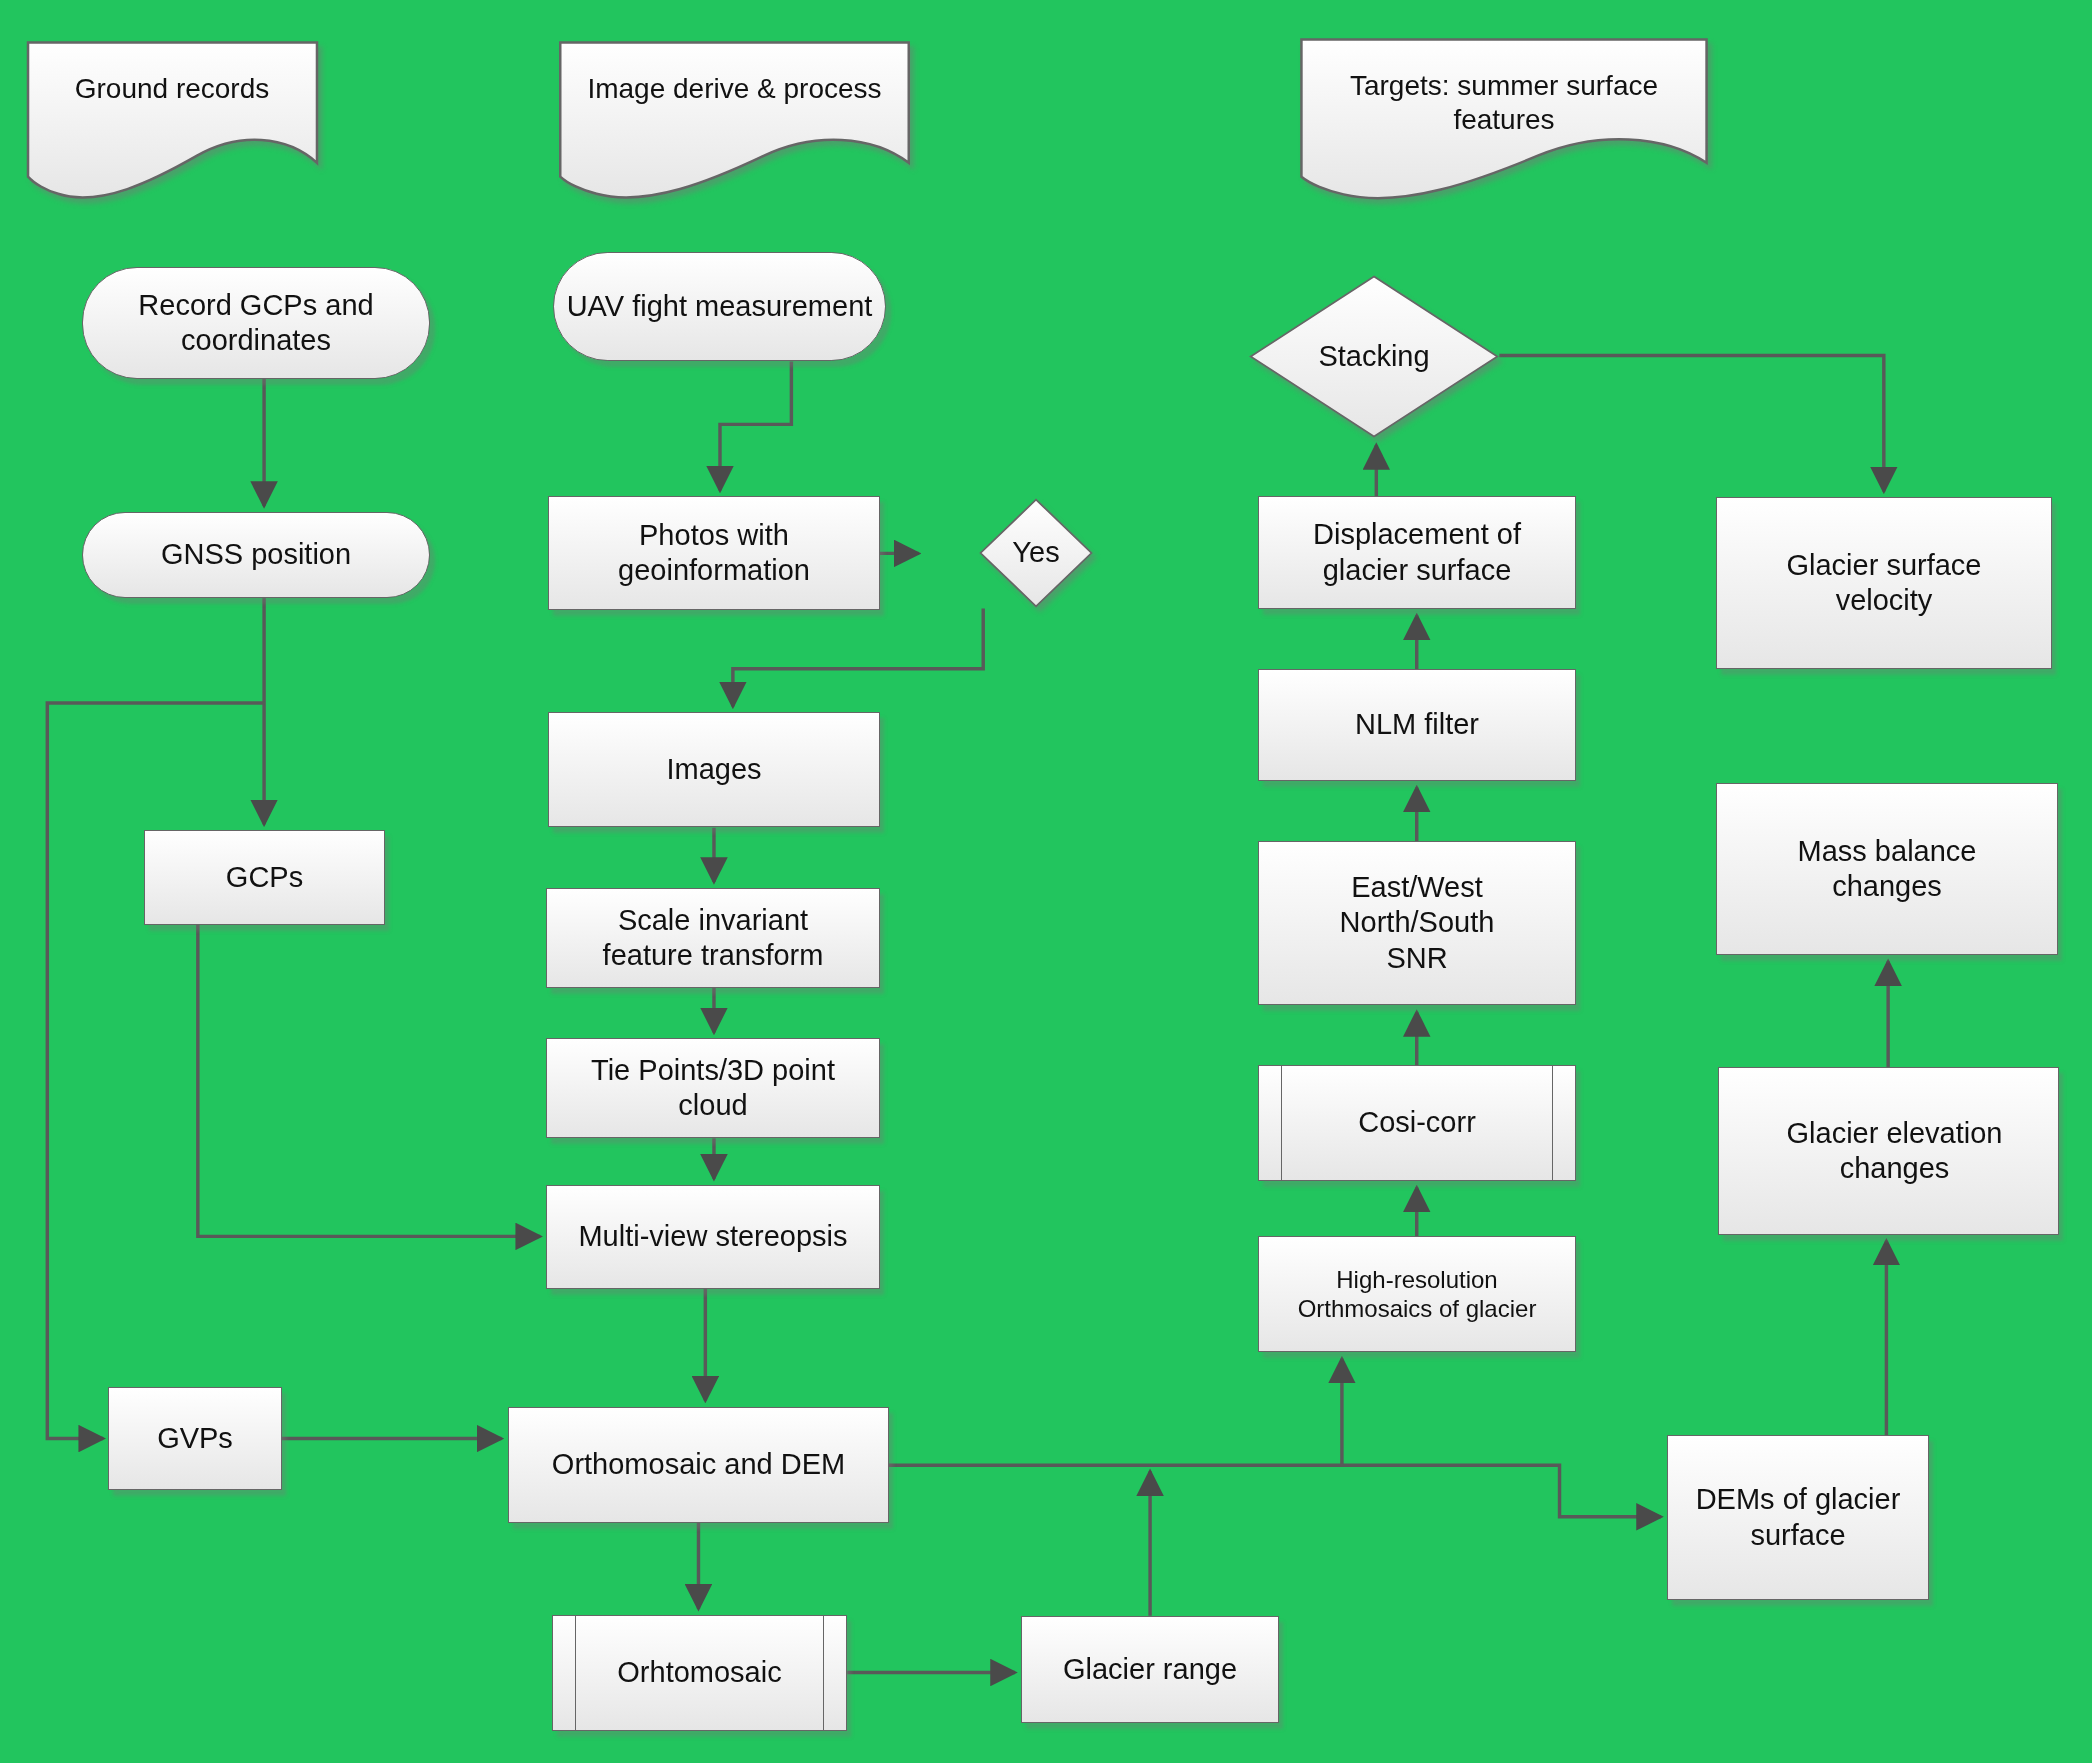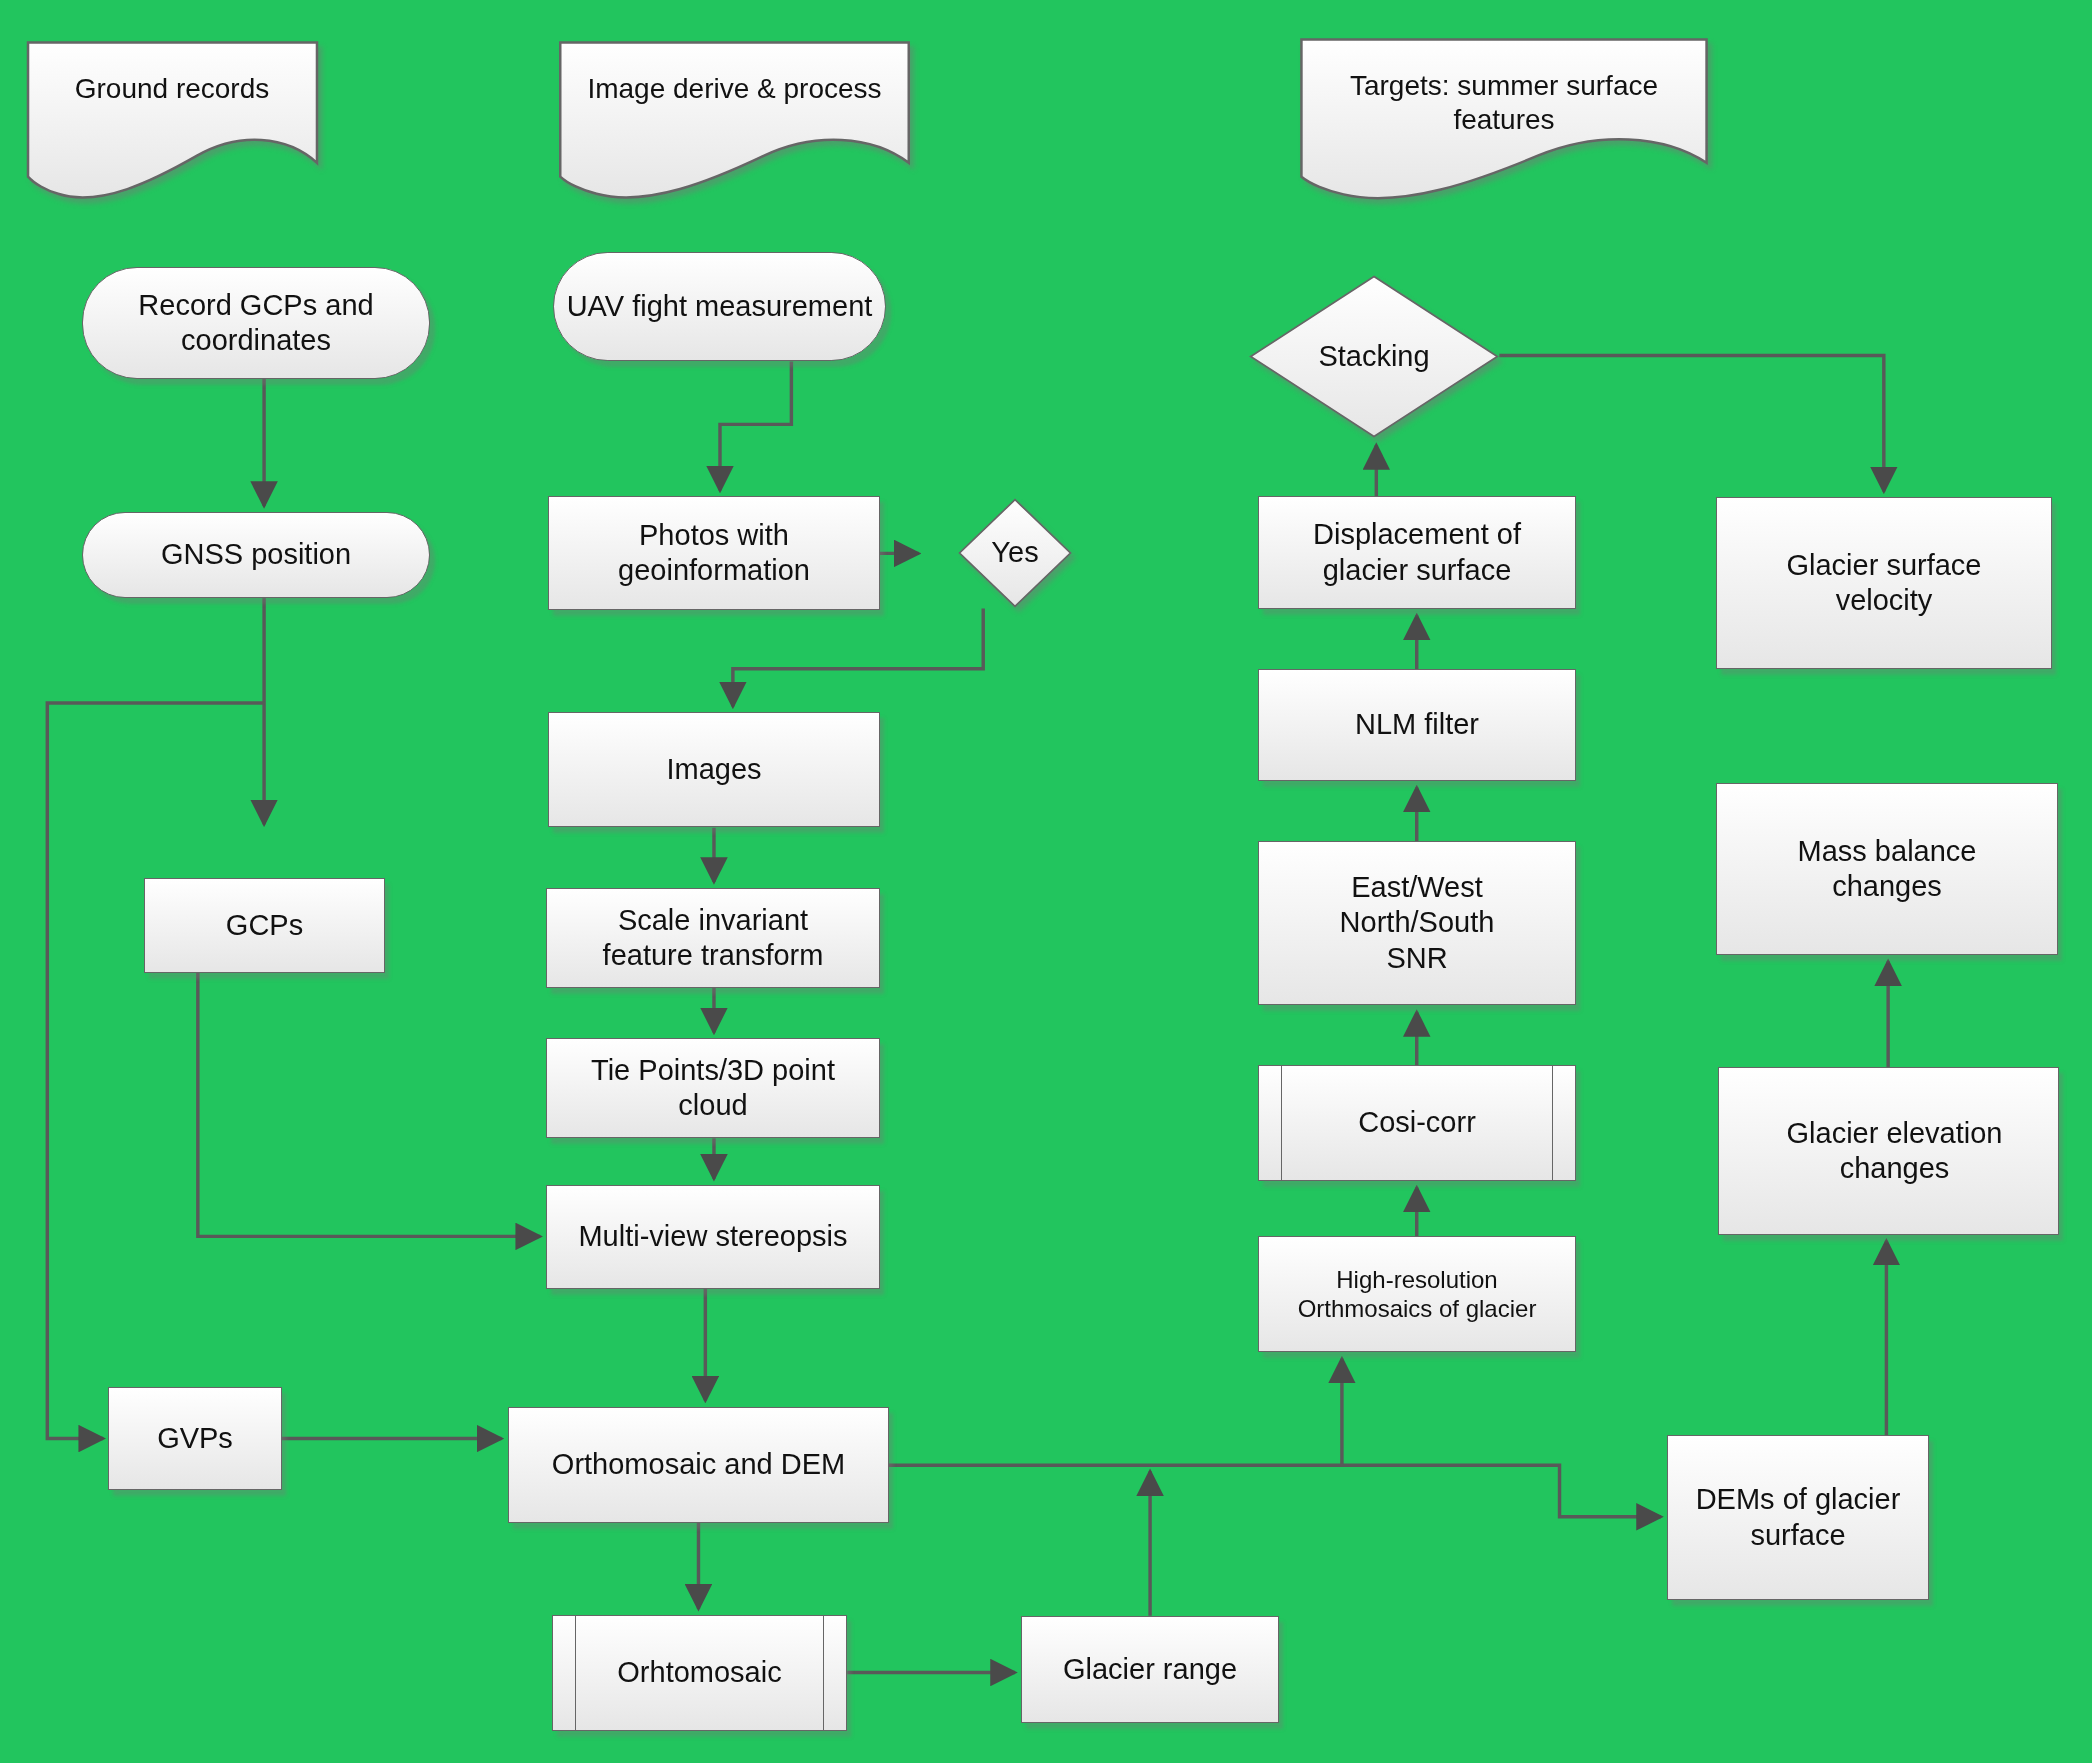--- a/index.html
+++ b/index.html
@@ -99,38 +99,38 @@
 
   <div class="node pill" style="left:82px;top:267px;width:348px;height:112px;">
     <span class="lbl">Record GCPs and
 coordinates</span>
   </div>
 
   <div class="node pill" style="left:82px;top:512px;width:348px;height:86px;">
     <span class="lbl">GNSS position</span>
   </div>
 
-  <div class="node" style="left:144px;top:830px;width:241px;height:95px;margin-top:48px;">
+  <div class="node" style="left:144px;top:830px;width:241px;height:95px;">
     <span class="lbl">GCPs</span>
   </div>
 
   <div class="node" style="left:108px;top:1387px;width:174px;height:103px;">
     <span class="lbl">GVPs</span>
   </div>
 
   <div class="node pill" style="left:553px;top:252px;width:333px;height:109px;">
     <span class="lbl">UAV fight measurement</span>
   </div>
 
   <div class="node" style="left:548px;top:496px;width:332px;height:114px;">
     <span class="lbl">Photos with
 geoinformation</span>
   </div>
 
-  <div class="dia" style="left:957px;top:497px;width:116px;height:112px;">
+  <div class="dia" style="left:978px;top:497px;width:116px;height:112px;">
     <svg viewBox="0 0 135 130">
       <polygon points="67.5,3 132,65 67.5,127 3,65" fill="url(#g1)" stroke="#666666" stroke-width="2"></polygon>
     </svg>
     <span class="lbl">Yes</span>
   </div>
 
   <div class="node" style="left:548px;top:712px;width:332px;height:115px;">
     <span class="lbl">Images</span>
   </div>
 

